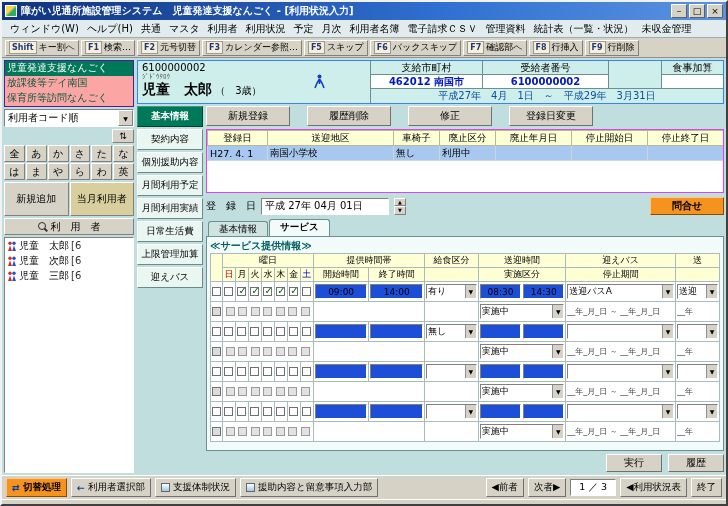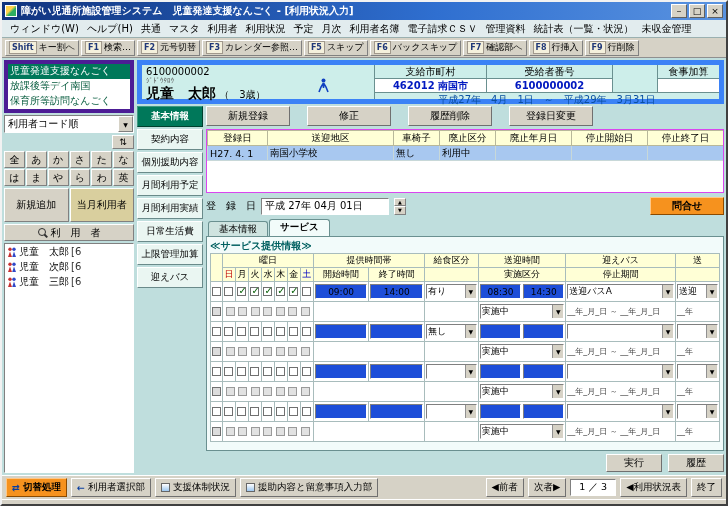--- a/index.html
+++ b/index.html
@@ -18,21 +18,21 @@
   .menubar { height:18px; flex:0 0 auto; background:#e2ecee; border-bottom:1px solid #9ab0b0; display:flex; align-items:center; padding:0 4px; font-size:10px; }
   .menu-item { padding:1px 4px; white-space:nowrap; }
   .toolbar { height:20px; flex:0 0 auto; background:#d6d2c6; border-bottom:1px solid #8f8f8f; display:flex; align-items:center; padding:0 3px; gap:2px; font-size:9px; }
   .tool-btn { display:flex; align-items:center; gap:2px; background:#d6d2c6; border:1px solid; border-color:#fff #808080 #808080 #fff; padding:0 3px; height:16px; white-space:nowrap; }
   .tool-key { background:#f4f0dc; border:1px solid #a0988c; font-size:8px; line-height:11px; height:13px; padding:0 2px; color:#203878; font-weight:bold; }
 
   .app-body { flex:1; display:flex; padding:2px; gap:3px; min-height:0; }
 
   
   .sidebar { width:130px; flex:0 0 auto; display:flex; flex-direction:column; gap:2px; min-height:0; }
-  .facility-list { background:#ffffff; border:4px solid #4c1d95; }
+  .facility-list { background:#fca5a5; border:1px solid #4c1d95; }
   .facility { height:15px; line-height:14px; padding:0 2px; font-size:10px; color:#045a3c; white-space:nowrap; overflow:hidden; }
   .facility.selected { background:#00785a; color:#fff; }
   .combo { display:flex; height:18px; background:#fff; border:1px solid; border-color:#808080 #fff #fff #808080; align-items:center; }
   .combo-text { flex:1; padding:0 3px; white-space:nowrap; overflow:hidden; }
   .combo-btn { width:15px; height:100%; background:#d6d2c6; border:1px solid; border-color:#fff #808080 #808080 #fff; display:flex; align-items:center; justify-content:center; font-size:6px; font-style:normal; }
   .sort-tool-row { height:14px; display:flex; justify-content:flex-end; }
   .mini-btn { width:22px; height:14px; background:#d6d2c6; border:1px solid; border-color:#fff #808080 #808080 #fff; font-size:9px; display:flex; align-items:center; justify-content:center; }
   .kana-grid { display:grid; grid-template-columns:repeat(6,1fr); gap:1px; }
   .kana-btn { height:17px; background:#d6d2c6; border:1px solid; border-color:#fff #808080 #808080 #fff; font-size:10px; display:flex; align-items:center; justify-content:center; }
   .side-btn-row { display:flex; gap:1px; }
@@ -42,21 +42,21 @@
   .mag { width:9px; height:10px; position:relative; flex:0 0 auto; }
   .mag::before { content:""; position:absolute; width:6px; height:6px; border:1.5px solid #303030; border-radius:50%; left:0; top:0; }
   .mag::after { content:""; position:absolute; width:4px; height:1.5px; background:#303030; transform:rotate(45deg); right:-1px; bottom:1px; }
   .user-list { flex:1; background:#fff; border:1px solid; border-color:#808080 #fff #fff #808080; overflow:hidden; }
   .user-row { height:15px; display:flex; align-items:center; gap:2px; padding:0 2px; white-space:nowrap; overflow:hidden; font-size:10px; }
   .user-code { color:#333; }
 
   
   .main { flex:1; display:flex; flex-direction:column; min-width:0; min-height:0; }
 
-  .client-header { height:44px; flex:0 0 auto; border:5px solid #3b82f6; background:#cdeeea; display:flex; }
+  .client-header { height:44px; flex:0 0 auto; border:1px solid #3b82f6; background:#cdeeea; display:flex; }
   .client-left { width:232px; flex:0 0 auto; position:relative; padding:1px 4px; }
   .client-code { font-size:10px; line-height:11px; }
   .client-kana { font-size:7px; color:#555; line-height:8px; }
   .client-name { font-size:14px; font-weight:bold; line-height:17px; display:inline; }
   .client-age { font-size:10px; display:inline; }
   .walker { position:absolute; right:44px; top:13px; }
   .client-right { flex:1; border-left:1px solid #6a9090; display:flex; flex-direction:column; min-width:0; }
   .grant-row { height:28px; display:flex; border-bottom:1px solid #6a9090; }
   .grant-cell { display:flex; flex-direction:column; border-right:1px solid #6a9090; }
   .grant-cell.c1 { width:112px; } .grant-cell.c2 { width:126px; }
@@ -305,22 +305,22 @@
           <div class="nav-btn">月間利用実績</div>
           <div class="nav-btn">日常生活費</div>
           <div class="nav-btn">上限管理加算</div>
           <div class="nav-btn">迎えバス</div>
         </div>
 
         <div class="work-area">
 
           <div class="action-row">
             <div class="act-btn">新規登録</div>
+            <div class="act-btn">履歴削除</div>
             <div class="act-btn">修正</div>
-            <div class="act-btn">履歴削除</div>
             <div class="act-btn">登録日変更</div>
           </div>
 
           <div class="history-box">
             <table class="htable">
               <colgroup>
                   <col style="width:60px">
                   <col style="width:126px">
                   <col style="width:46px">
                   <col style="width:56px">

